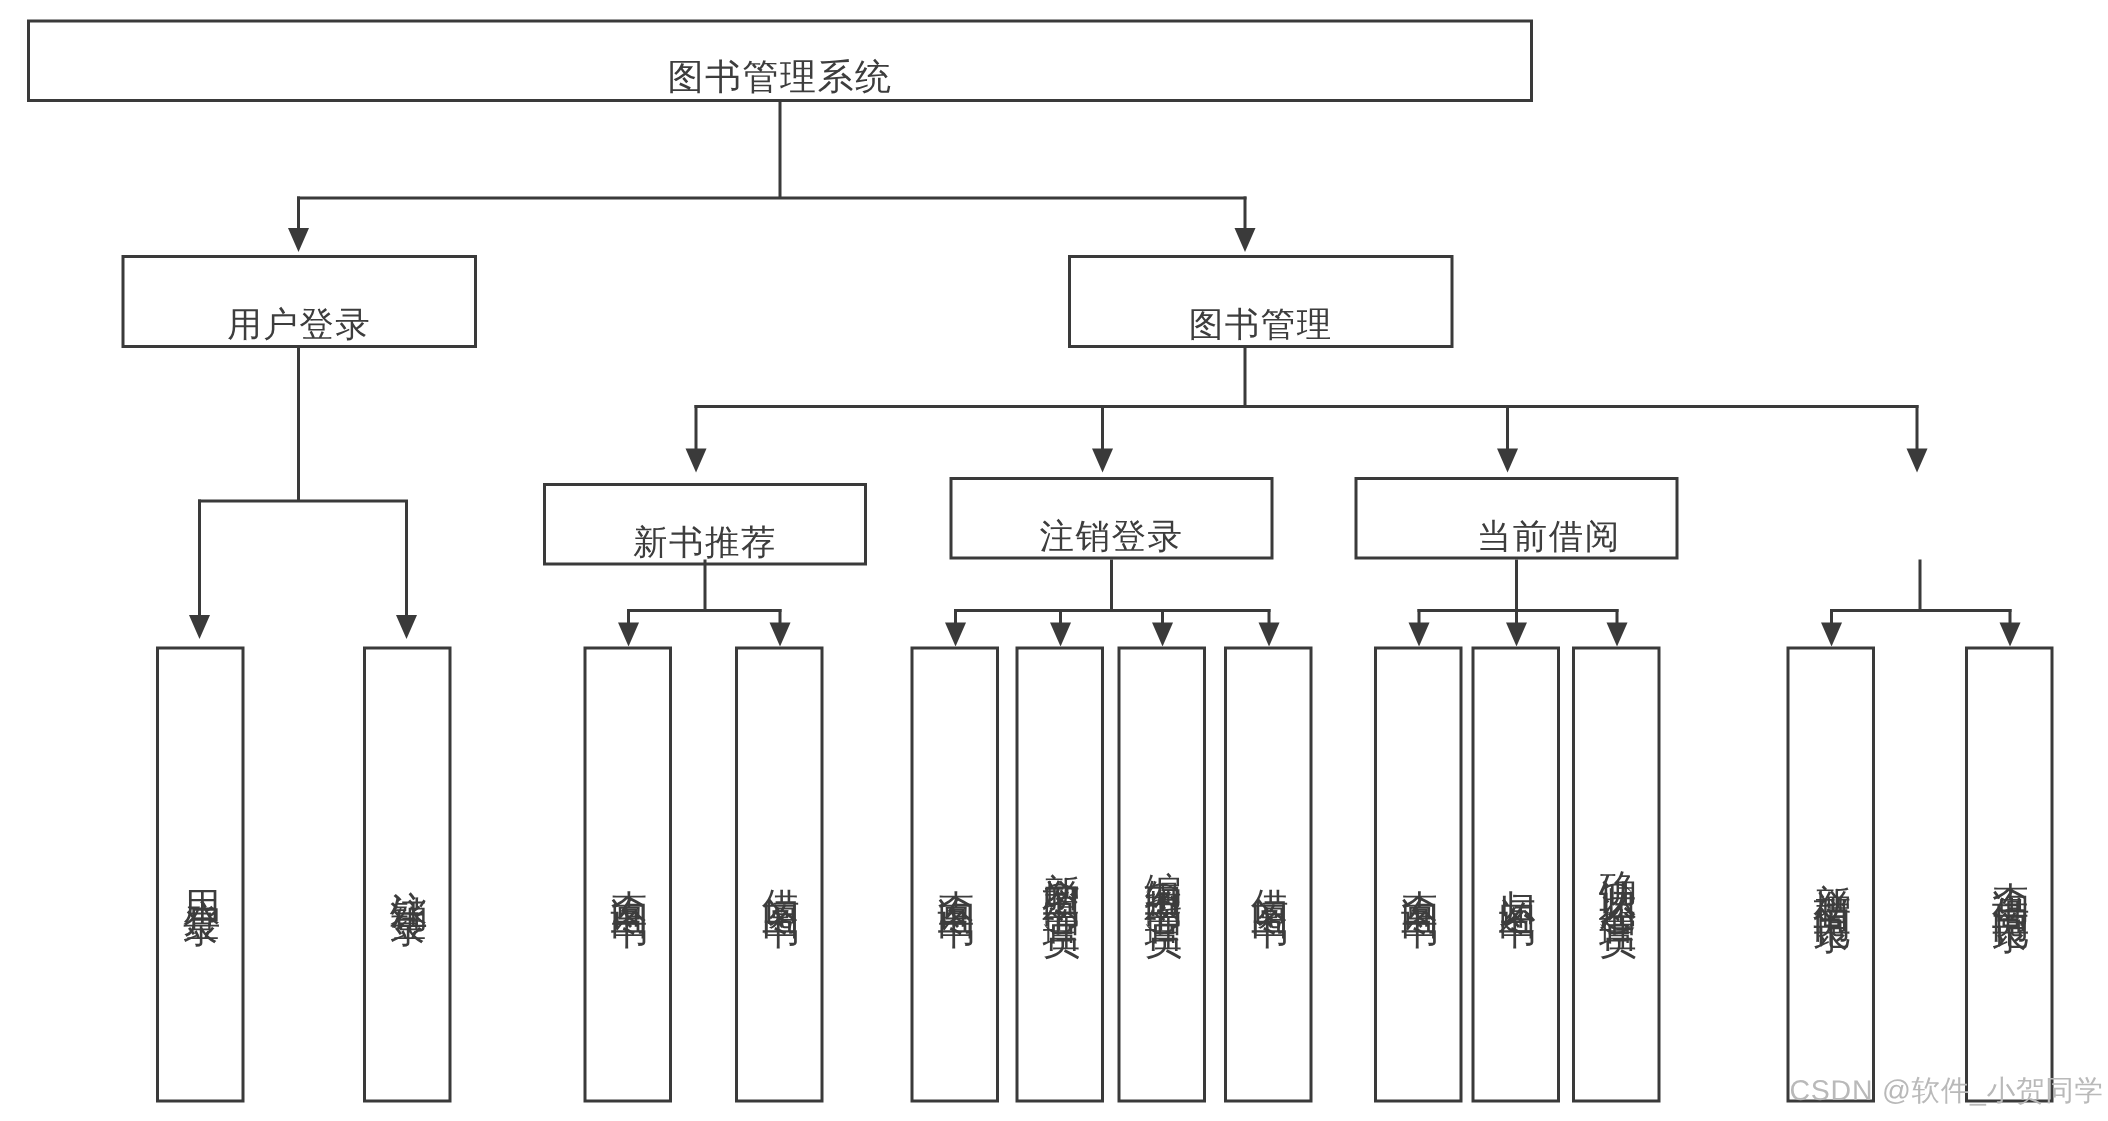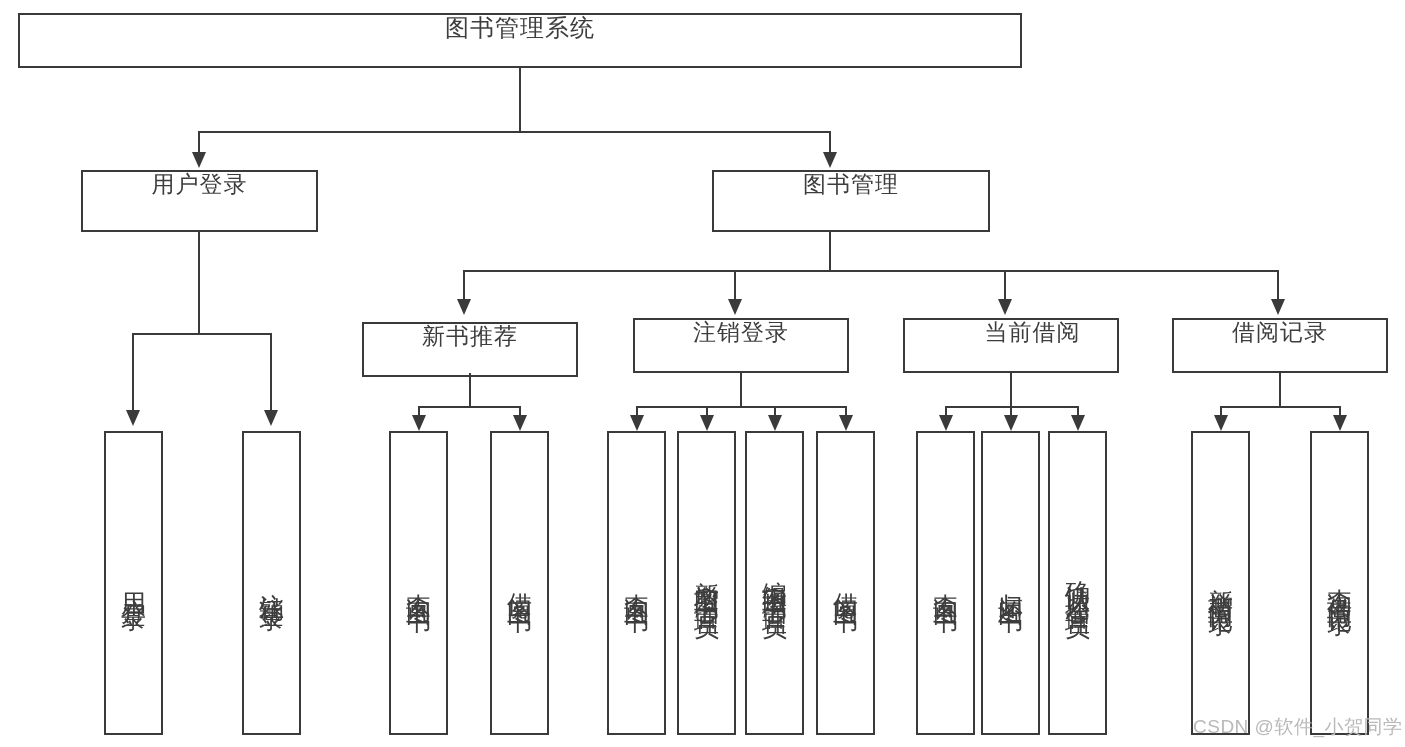--- a/index.html
+++ b/index.html
@@ -16,21 +16,21 @@
     height: 747px;
     background: #ffffff;
     overflow: hidden;
   }
   .node {
     position: absolute;
     box-sizing: border-box;
     border: 2px solid #3a3a3a;
     background: #ffffff;
     display: flex;
-    align-items: flex-start;
+    align-items: flex-end;
     justify-content: center;
     color: #3d3d3d;
   }
   .node .lbl {
     display: block;
     text-align: center;
     line-height: 1.12;
     color: #3d3d3d;
   }
   
@@ -96,21 +96,21 @@
   <div class="hline" style="left:198px; top:131px; width:633px; height:2px;"></div>
   <div class="vline" style="left:198px; top:131px; width:2px; height:22px;"></div>
   <div class="arrow" style="left:192px; top:152px;"></div>
   <div class="vline" style="left:829px; top:131px; width:2px; height:22px;"></div>
   <div class="arrow" style="left:823px; top:152px;"></div>
 
   <div class="node horiz" style="left:81px; top:170px; width:237px; height:62px;">
     <span class="lbl">用户登录</span>
   </div>
 
-  <div class="node horiz" style="left:712px; top:170px; width:278px; height:62px;">
+  <div class="node horiz" style="left:712px; top:170px; width:257px; height:62px;">
     <span class="lbl">图书管理</span>
   </div>
 
   <div class="vline" style="left:198px; top:232px; width:2px; height:102px;"></div>
   <div class="hline" style="left:132px; top:333px; width:138px; height:2px;"></div>
   <div class="vline" style="left:132px; top:333px; width:2px; height:78px;"></div>
   <div class="arrow" style="left:126px; top:410px;"></div>
   <div class="vline" style="left:270px; top:333px; width:2px; height:78px;"></div>
   <div class="arrow" style="left:264px; top:410px;"></div>
 
@@ -130,23 +130,20 @@
   <div class="arrow" style="left:1271px; top:299px;"></div>
 
   <div class="node horiz" style="left:362px; top:322px; width:216px; height:55px;">
     <span class="lbl">新书推荐</span>
   </div>
   <div class="node horiz" style="left:633px; top:318px; width:216px; height:55px;">
     <span class="lbl">注销登录</span>
   </div>
   <div class="node horiz" style="left:903px; top:318px; width:216px; height:55px;padding-left:43px;">
     <span class="lbl">当前借阅</span>
-  </div>
-  <div class="node horiz" style="left:1172px; top:318px; width:216px; height:55px;">
-    <span class="lbl">借阅记录</span>
   </div>
 
   <div class="vline" style="left:469px; top:373px; width:2px; height:34px;"></div>
   <div class="hline" style="left:418px; top:406px; width:103px; height:2px;"></div>
   <div class="vline" style="left:418px; top:406px; width:2px; height:10px;"></div>
   <div class="arrow" style="left:412px; top:415px;"></div>
   <div class="vline" style="left:519px; top:406px; width:2px; height:10px;"></div>
   <div class="arrow" style="left:513px; top:415px;"></div>
 
   <div class="vline" style="left:740px; top:373px; width:2px; height:34px;"></div>

